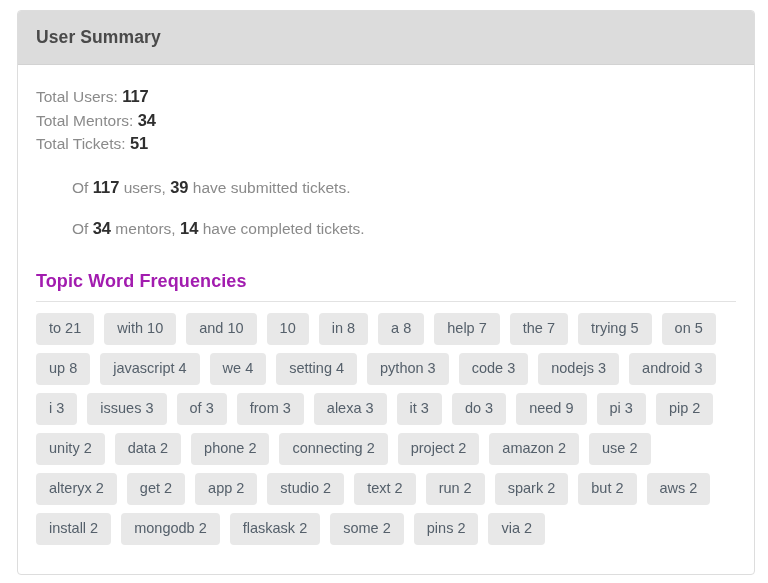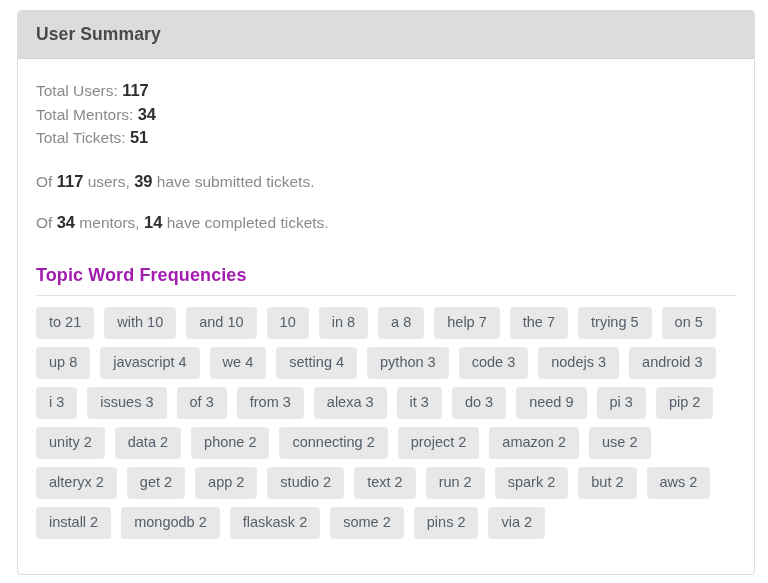--- a/index.html
+++ b/index.html
@@ -17,21 +17,21 @@
     top: 10px;
     width: 738px;
     height: 565px;
     border: 1px solid #dddddd;
     border-radius: 4px;
     background: #ffffff;
     box-sizing: border-box;
     overflow: hidden;
   }
   #panel-header {
-    height: 48px;
+    height: 54px;
     background: #dcdcdc;
     border-bottom: 1px solid #d2d2d2;
     display: flex;
     align-items: center;
     padding: 0 18px;
     box-sizing: border-box;
   }
   #panel-title {
     font-size: 17.5px;
     font-weight: bold;
@@ -51,20 +51,21 @@
   .stat-line b {
     color: #2f2f2f;
     font-weight: bold;
     font-size: 16.5px;
   }
   .sentence {
     font-size: 15.5px;
     color: #8a8a8a;
     margin-top: 22px;
     white-space: nowrap;
+    margin-left: 36px;
   }
   .sentence b {
     color: #2f2f2f;
     font-weight: bold;
     font-size: 16.5px;
   }
   #topic-heading {
     font-size: 18px;
     font-weight: bold;
     color: #a21caf;

